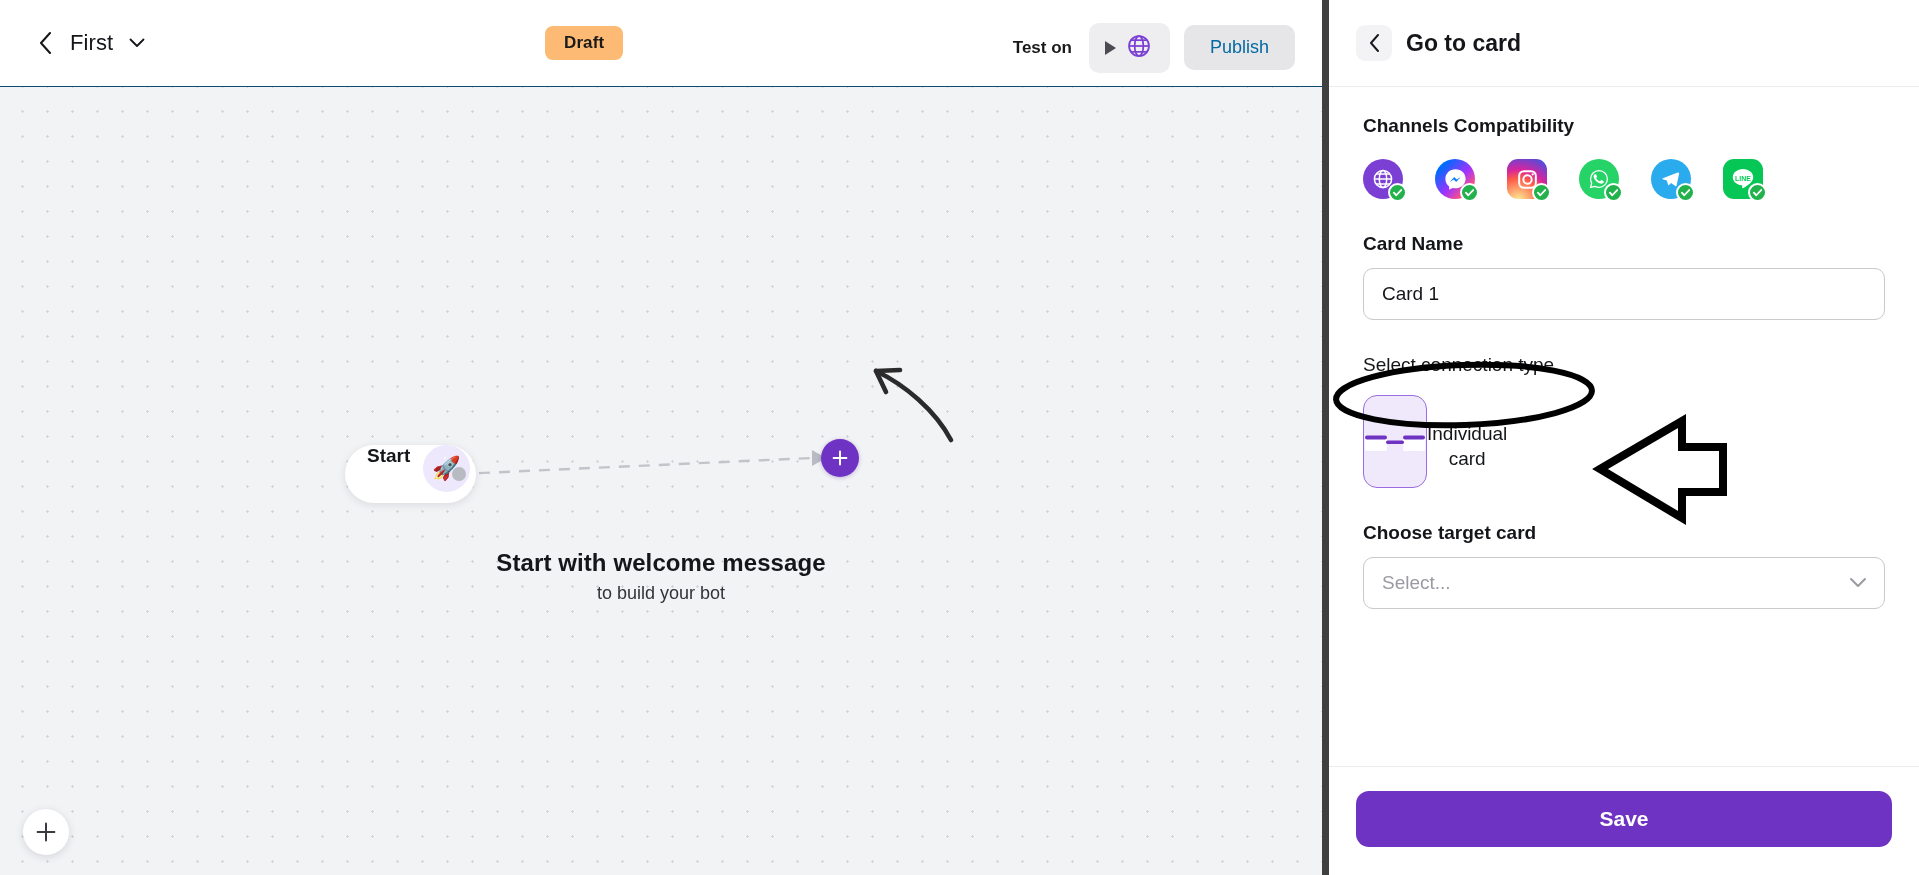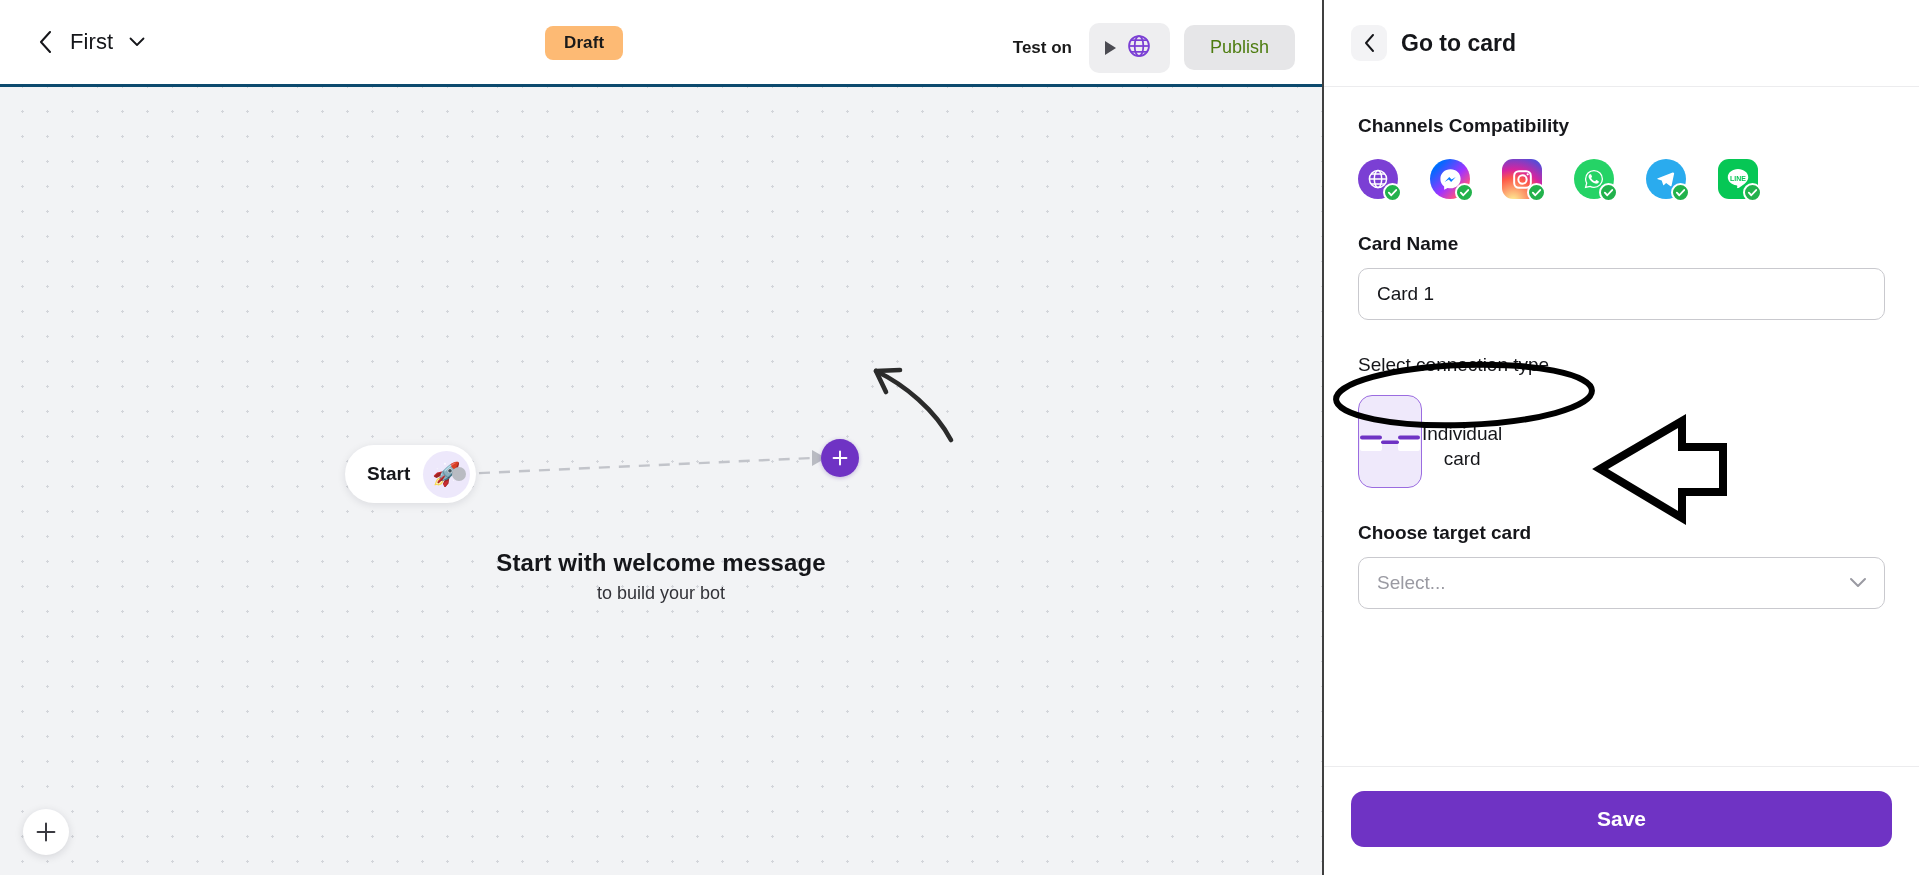--- a/index.html
+++ b/index.html
@@ -11,21 +11,21 @@
   }
   .app { position: relative; width: 1919px; height: 875px; display: flex; }
 
   
   .left { position: relative; width: 1322px; height: 875px; display: flex; flex-direction: column; }
 
   .topbar {
     position: relative;
     height: 87px; min-height: 87px;
     background: #ffffff;
-    border-bottom: 3px solid #0c4a6e;
+    border-bottom: 1px solid #0c4a6e;
     display: flex; align-items: center;
   }
   .tb-left { display: flex; align-items: center; gap: 14px; padding-left: 34px; }
   .chev-back {
     width: 22px; height: 22px; display: flex; align-items: center; justify-content: center;
     cursor: pointer;
   }
   .flow-name { font-size: 22px; color: #15161a; font-weight: 400; letter-spacing: .1px; }
   .chev-down { width: 20px; height: 20px; display:flex; align-items:center; justify-content:center; cursor:pointer; }
 
@@ -47,39 +47,39 @@
     background: #eeeef0; border-radius: 10px;
     padding: 10px 18px 10px 16px; cursor: pointer;
   }
   .play-tri {
     width: 0; height: 0;
     border-left: 11px solid #4b4b52;
     border-top: 7px solid transparent;
     border-bottom: 7px solid transparent;
   }
   .publish-btn {
-    background: #e6e6e8; color: #4d7c0f;
+    background: #e6e6e8; color: #0369a1;
     font-size: 18px; border-radius: 10px;
     padding: 12px 26px; border: none; cursor: not-allowed;
     font-family: "Liberation Sans", sans-serif;
   }
 
   
   .canvas {
     position: relative; flex: 1;
     background-color: #f2f3f5;
     background-image: radial-gradient(#d3d5da 1.1px, transparent 1.2px);
     background-size: 25px 25px;
     background-position: 10px 12px;
     overflow: hidden;
   }
 
   .start-node {
     position: absolute; left: 345px; top: 358px;
-    display: flex; align-items: center;
+    display: flex; 
     background: #ffffff; border-radius: 30px;
     height: 58px; padding: 0 6px 0 22px;
     box-shadow: 0 2px 8px rgba(22,24,40,.10);
     cursor: pointer;
   }
   .start-label { font-size: 19px; font-weight: 700; color: #15161a; margin-right: 13px; }
   .rocket-circle {
     width: 47px; height: 47px; border-radius: 50%;
     background: #ede8fb; display: flex; align-items: center; justify-content: center;
     font-size: 23px;
@@ -107,21 +107,21 @@
     position: absolute; left: 23px; bottom: 20px;
     width: 46px; height: 46px; border-radius: 50%;
     background: #ffffff; box-shadow: 0 2px 8px rgba(22,24,40,.13);
     display: flex; align-items: center; justify-content: center;
     cursor: pointer;
   }
 
   
   .panel {
     position: relative; width: 597px; height: 875px;
-    background: #ffffff; border-left: 2px solid #404040;
+    background: #ffffff; border-left: 7px solid #404040;
     display: flex; flex-direction: column;
   }
   .panel-head {
     height: 87px; min-height: 87px; display: flex; align-items: center;
     gap: 14px; padding-left: 27px; border-bottom: 1px solid #ececee;
   }
   .panel-back {
     width: 36px; height: 36px; border-radius: 9px; background: #f3f3f5;
     display: flex; align-items: center; justify-content: center; cursor: pointer;
   }

